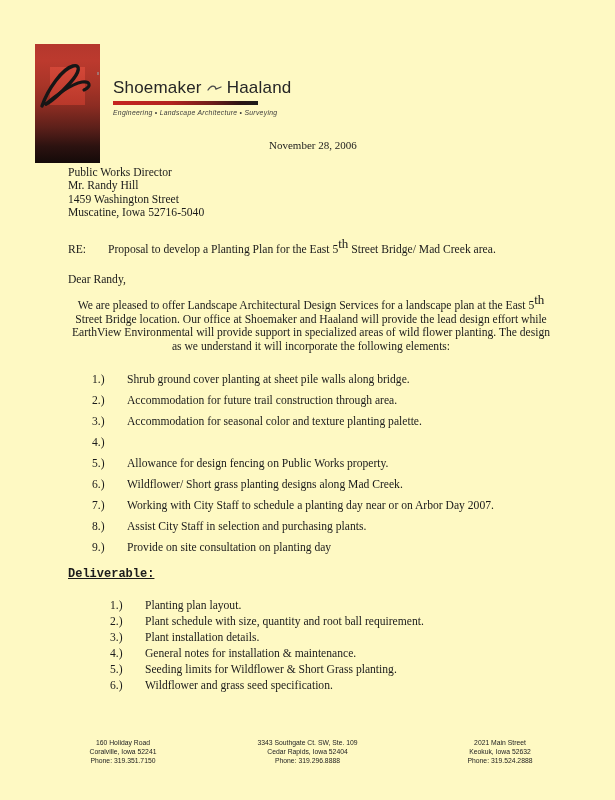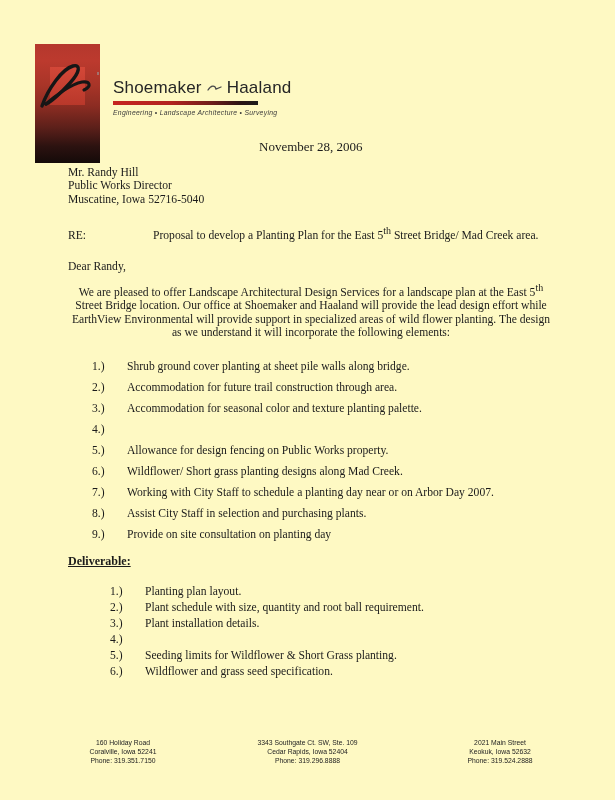--- a/index.html
+++ b/index.html
@@ -22,33 +22,33 @@
   .brand-name{font-size:17px;color:#262626;letter-spacing:.2px;white-space:nowrap;display:flex;align-items:center;gap:5px;}
   .brand-sep{display:inline-block;width:15px;height:10px;}
   .brand-rule{
     margin-top:3px;height:4px;width:145px;
     background:linear-gradient(90deg,#c6251f 0%,#b2231f 40%,#6e1d19 68%,#2a1513 88%,#1c1c1c 100%);
   }
   .brand-tagline{margin-top:4px;font-size:6.8px;font-style:italic;color:#3a3a3a;letter-spacing:.3px;}
   .speck1{position:absolute;left:97px;top:72px;width:2px;height:3px;background:#9a9a9a;opacity:.6;}
   .speck2{position:absolute;left:44px;top:143px;width:3px;height:2px;background:#8f8f8f;opacity:.0;}
   
-  .date-line{position:absolute;left:259px;top:139px;font-size:13px;}
+  .date-line{position:absolute;left:269px;top:139px;font-size:11px;}
   .content{position:absolute;left:68px;top:166px;width:486px;font-size:11.6px;line-height:13.4px;}
   .recipient div{white-space:nowrap;}
-  .re-line{display:flex;margin-top:23px;gap:45px;}
+  .re-line{display:flex;margin-top:23px;}
   .re-label{width:40px;flex:0 0 40px;}
   .salutation{margin-top:17px;}
   .intro{margin-top:13px;text-align:center;}
-  sup{font-size:10px;line-height:0;vertical-align:super;}
+  sup{font-size:13px;line-height:0;vertical-align:super;}
   .num-list{margin-top:20px;}
   .num-list .row{display:flex;margin-bottom:7.6px;}
   .list-elements .row{padding-left:24px;}
   .list-elements .num{flex:0 0 35px;}
-  .deliverable-heading{margin-top:14px;font-weight:bold;text-decoration:underline;font-size:12px;}
+  .deliverable-heading{margin-top:14px;font-weight:bold;text-decoration:underline;font-size:12px;font-family:Liberation Mono, monospace;}
   .deliverable-para{margin-top:18px;}
   .list-deliverable{margin-top:17px;}
   .list-deliverable .row{padding-left:42px;margin-bottom:2.6px;}
   .list-deliverable .num{flex:0 0 35px;}
   
   .footer{position:absolute;left:0;top:738px;width:615px;font-family:"Liberation Sans",sans-serif;
     font-size:6.8px;line-height:9px;color:#232323;}
   .office{position:absolute;text-align:center;}
   .office-0{left:50px;width:146px;}
   .office-1{left:225px;width:165px;}
@@ -79,22 +79,23 @@
     </div>
     <div class="brand-rule"></div>
     <div class="brand-tagline">Engineering • Landscape Architecture • Surveying</div>
   </div>
 
   <div class="date-line">November 28, 2006</div>
 
   <div class="content">
 
     <div class="recipient">
+      <div>Public Works Director</div>
       <div>Mr. Randy Hill</div>
-      <div>Public Works Director</div>
+      <div>1459 Washington Street</div>
       <div>Muscatine, Iowa 52716-5040</div>
     </div>
 
     <div class="re-line">
       <span class="re-label">RE:</span>
       <span><span>Proposal to develop a Planting Plan for the East 5</span><sup>th</sup><span> Street Bridge/ Mad Creek area.</span></span>
     </div>
 
     <div class="salutation">Dear Randy,</div>
 
@@ -162,20 +163,21 @@
           <span class="txt">Plant schedule with size, quantity and root ball requirement.</span>
         </div>
 
         <div class="row">
           <span class="num">3.)</span>
           <span class="txt">Plant installation details.</span>
         </div>
 
         <div class="row">
           <span class="num">4.)</span>
+          <span class="txt">General notes for installation &amp; maintenance.</span>
         </div>
 
         <div class="row">
           <span class="num">5.)</span>
           <span class="txt">Seeding limits for Wildflower &amp; Short Grass planting.</span>
         </div>
 
         <div class="row">
           <span class="num">6.)</span>
           <span class="txt">Wildflower and grass seed specification.</span>

